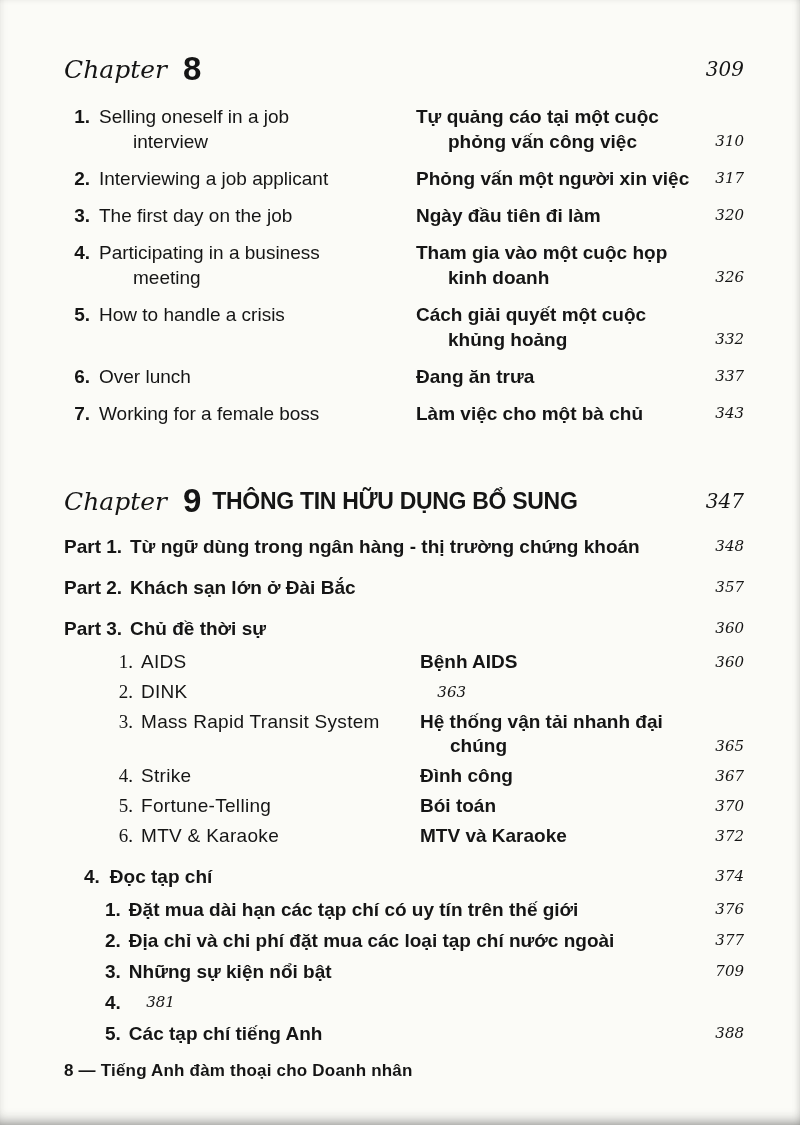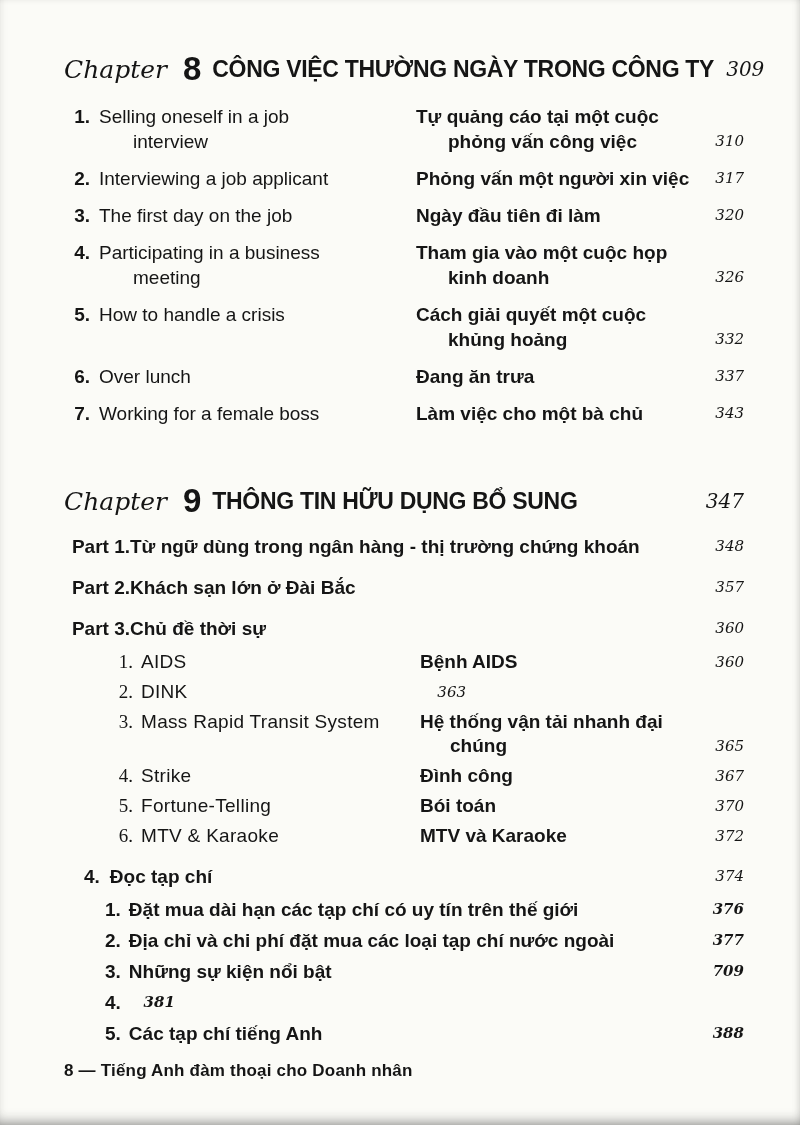--- a/index.html
+++ b/index.html
@@ -31,55 +31,54 @@
 
   
   .row { display: flex; align-items: flex-start; font-size: 19px; line-height: 25px; margin-bottom: 12px; }
   .row .num { width: 26px; flex: none; font-weight: 700; text-align: right; margin-right: 9px; }
   .row .en  { width: 268px; flex: none; margin-right: 49px; padding-left: 34px; text-indent: -34px; }
   .row .vi  { flex: 1; font-weight: 700; padding-left: 32px; text-indent: -32px; }
   .row .pg  { width: 46px; flex: none; align-self: flex-end; }
 
   
   .part-row { display: flex; align-items: flex-start; font-size: 19px; line-height: 25px; margin-bottom: 16px; font-weight: 700; }
-  .part-row .part-label { width: 66px; flex: none; text-align: right; }
+  .part-row .part-label { width: 66px; flex: none; }
   .part-row .part-text { flex: 1; }
   .part-row .pg { width: 46px; flex: none; align-self: flex-end; font-weight: 400; }
   .part-row.part3 { margin-bottom: 9px; }
 
   
   .sub3 { display: flex; align-items: flex-start; font-size: 19px; line-height: 24px; margin-bottom: 6px; padding-left: 51px; }
   .sub3 .num { width: 18px; flex: none; text-align: right; margin-right: 8px; font-family: "Liberation Serif", serif; }
   .sub3 .en  { width: 279px; flex: none; font-family: Liberation Sans, sans-serif; letter-spacing: 0.3px; }
   .sub3 .vi  { flex: 1; font-weight: 700; padding-left: 30px; text-indent: -30px; }
   .sub3 .pg  { width: 46px; flex: none; align-self: flex-end; }
 
   
   .sec4-head { display: flex; align-items: flex-start; font-size: 19px; line-height: 25px; font-weight: 700; margin: 10px 0 8px; padding-left: 20px; }
   .sec4-head .num { margin-right: 10px; }
   .sec4-head .title { flex: 1; }
   .sec4-head .pg { width: 46px; flex: none; font-weight: 400; }
 
   .sub4 { display: flex; align-items: flex-start; font-size: 19px; line-height: 25px; font-weight: 700; margin-bottom: 6px; padding-left: 41px; }
   .sub4 .num { margin-right: 8px; flex: none; }
   .sub4 .text { flex: 1; }
-  .sub4 .pg { width: 46px; flex: none; align-self: flex-end; font-weight: 700; text-align: right; }
+  .sub4 .pg { width: 46px; flex: none; align-self: flex-end; font-weight: 400; text-align: right; }
 
   
   .footer { margin-top: auto; font-size: 17px; font-weight: 700; letter-spacing: 0.2px; }
 </style>
 </head>
 <body>
 
 <div class="page">
 
   <div class="chap-head c8-head">
     <span class="chap-label">Chapter</span>
     <span class="chap-num">8</span>
-    <span class="chap-title">CÔNG VIỆC THƯỜNG NGÀY TRONG CÔNG TY</span>
     <span class="chap-page">309</span>
   </div>
 
   <div class="row">
     <span class="num">1.</span>
     <span class="en">Selling oneself in a job interview</span>
     <span class="vi">Tự quảng cáo tại một cuộc phỏng vấn công việc</span>
     <span class="pg">310</span>
   </div>
   <div class="row">

